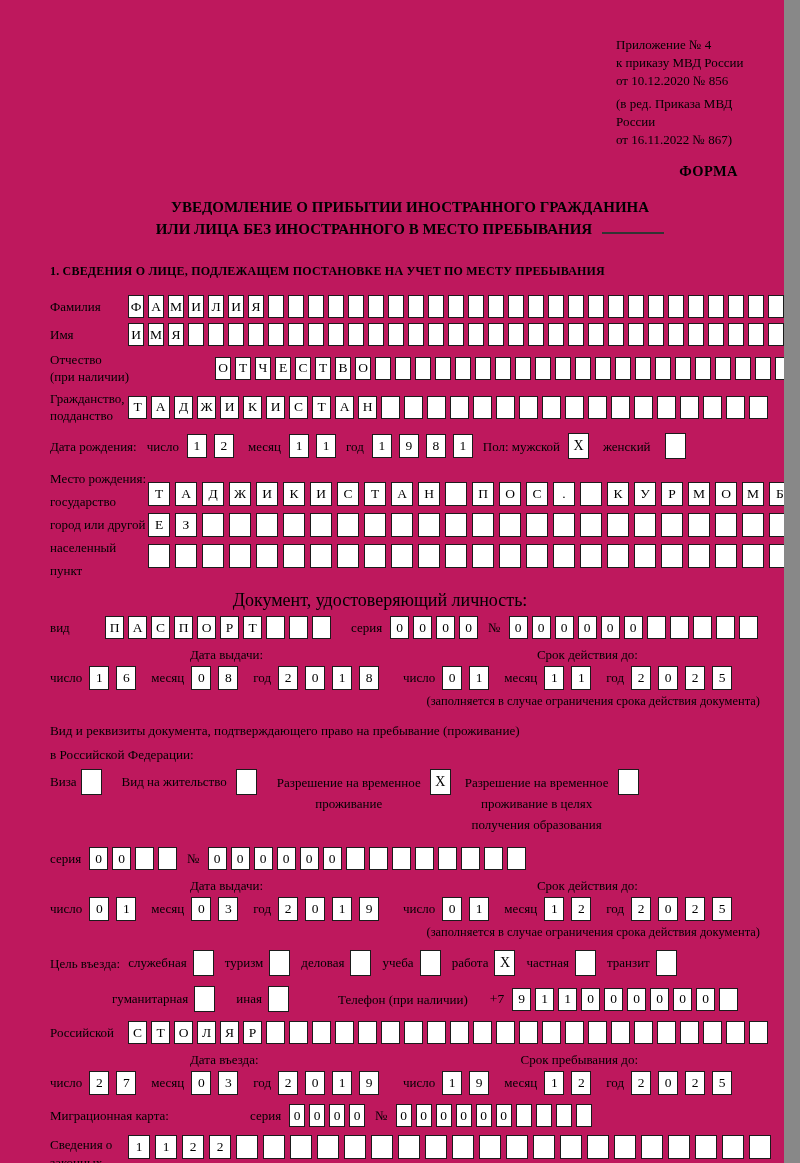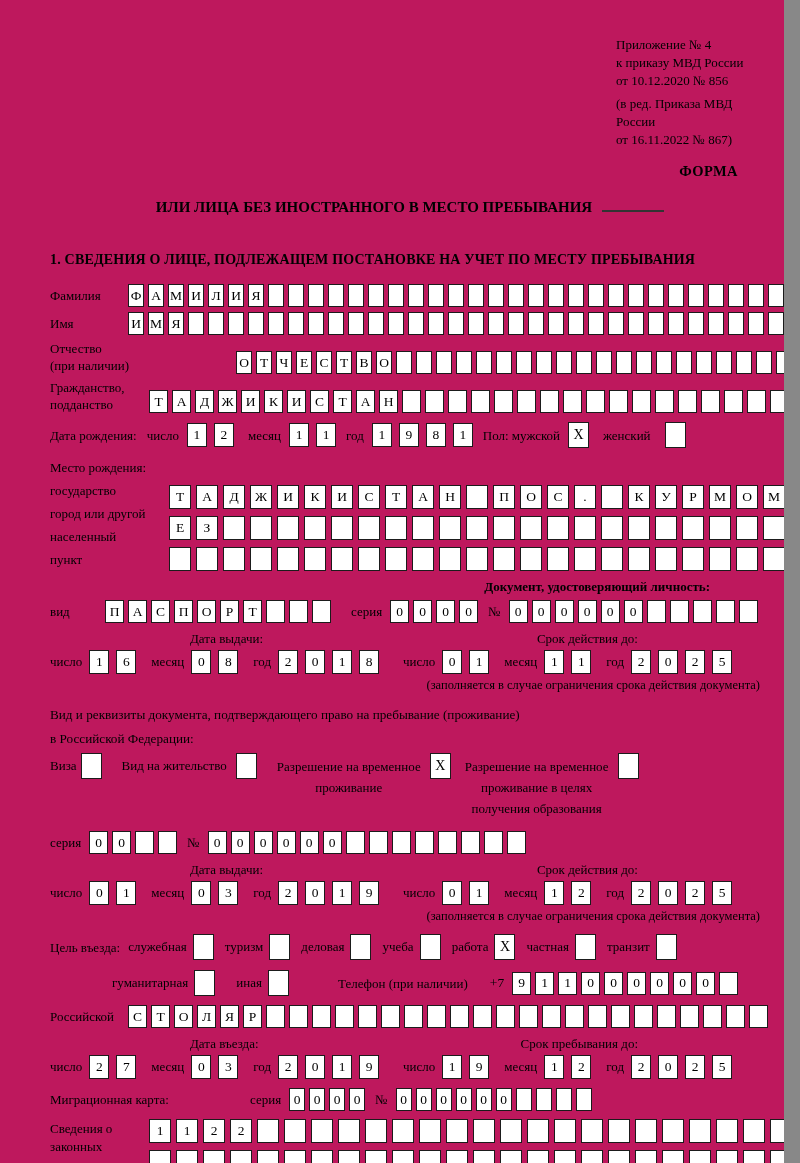--- a/index.html
+++ b/index.html
@@ -8,25 +8,25 @@
   .page {
     position: relative; width: 784px; height: 1163px; background: #be185d;
     padding: 36px 14px 0 50px; overflow: hidden; font-size: 13px;
   }
   
   .appendix { margin-left: 566px; line-height: 18px; font-size: 13px; }
   .appendix .amend { margin-top: 5px; }
   .forma { margin-top: 14px; text-align: right; padding-right: 32px; font-weight: bold; font-size: 14.5px; letter-spacing: .4px; }
   .title { margin-top: 16px; text-align: center; font-weight: bold; font-size: 15px; line-height: 22px; }
   .blank-line { display: inline-block; width: 62px; border-bottom: 2px solid #333; margin-left: 10px; }
-  .sec-heading { margin-top: 34px; font-weight: bold; font-size: 14px; letter-spacing: .2px; }
+  .sec-heading { margin-top: 24px; font-weight: bold; font-size: 12px; letter-spacing: .2px; }
 
   
   .row { display: flex; align-items: center; margin-top: 5px; }
-  .row.top { align-items: flex-end; gap: 21px; }
+  .row.top { align-items: center; }
   .flabel { flex: 0 0 auto; font-size: 13px; line-height: 17px; }
   .w78 { width: 78px; } .w165 { width: 165px; } .w55 { width: 55px; } .w98 { width: 98px; }
   .ml8 { margin-left: 8px; } .ml10 { margin-left: 10px; } .ml14 { margin-left: 14px; } .ml20 { margin-left: 20px; }
 
   
   .cellrow { display: flex; gap: 4px; }
   .cell {
     flex: 0 0 auto; width: 16px; height: 23px; border: 1.6px solid #1b1b1b;
     display: flex; align-items: center; justify-content: center;
     font-size: 13.5px; background: #fff;
@@ -47,21 +47,21 @@
   .datecells { display: flex; gap: 7px; }
   .datecells .cell { width: 20px; height: 24px; }
 
   .note { font-size: 12.5px; text-align: right; padding-right: 10px; margin-top: 4px; }
 
   
   .chk {
     flex: 0 0 auto; display: inline-flex; align-items: center; justify-content: center;
     width: 21px; height: 26px; border: 1.6px solid #1b1b1b; font-size: 14px; background: #fff;
   }
-  .doc-heading { margin-top: 8px; text-align: right; font-weight: bold; font-size: 13px; padding-right: 60px; }
+  .doc-heading { margin-top: 8px; text-align: center; font-weight: normal; font-size: 18px; padding-right: 60px; }
   .intro { margin-top: 10px; line-height: 24px; font-size: 13.2px; }
   .permrow { display: flex; align-items: flex-start; margin-top: 2px; }
   .permrow .olbl { line-height: 26px; }
   .permrow .ml-label { white-space: pre-line; text-align: center; line-height: 21px; padding-top: 3px; }
   .permrow .chk { margin-left: 9px; }
   .optrow { display: flex; align-items: center; margin-top: 10px; }
   .opt { display: flex; align-items: center; margin-right: 11px; justify-content: flex-end; }
   .opt .olbl { margin-right: 6px; }
   .phone-prefix { margin: 0 8px 0 22px; font-size: 13.5px; }
 </style>
@@ -74,20 +74,21 @@
     <div>Приложение № 4</div>
     <div>к приказу МВД России</div>
     <div>от 10.12.2020 № 856</div>
     <div class="amend">(в ред. Приказа МВД России</div>
     <div>от 16.11.2022 № 867)</div>
   </div>
 
   <div class="forma">ФОРМА</div>
 
   <div class="title">
+    <div>УВЕДОМЛЕНИЕ О ПРИБЫТИИ ИНОСТРАННОГО ГРАЖДАНИНА</div>
     <div>
       <span>ИЛИ ЛИЦА БЕЗ ИНОСТРАННОГО В МЕСТО ПРЕБЫВАНИЯ</span><span class="blank-line"></span>
     </div>
   </div>
 
   <div class="sec-heading">1. СВЕДЕНИЯ О ЛИЦЕ, ПОДЛЕЖАЩЕМ ПОСТАНОВКЕ НА УЧЕТ ПО МЕСТУ ПРЕБЫВАНИЯ</div>
 
   <div class="row" style="margin-top:16px">
     <div class="flabel w78">Фамилия</div>
     <div class="cellrow">

